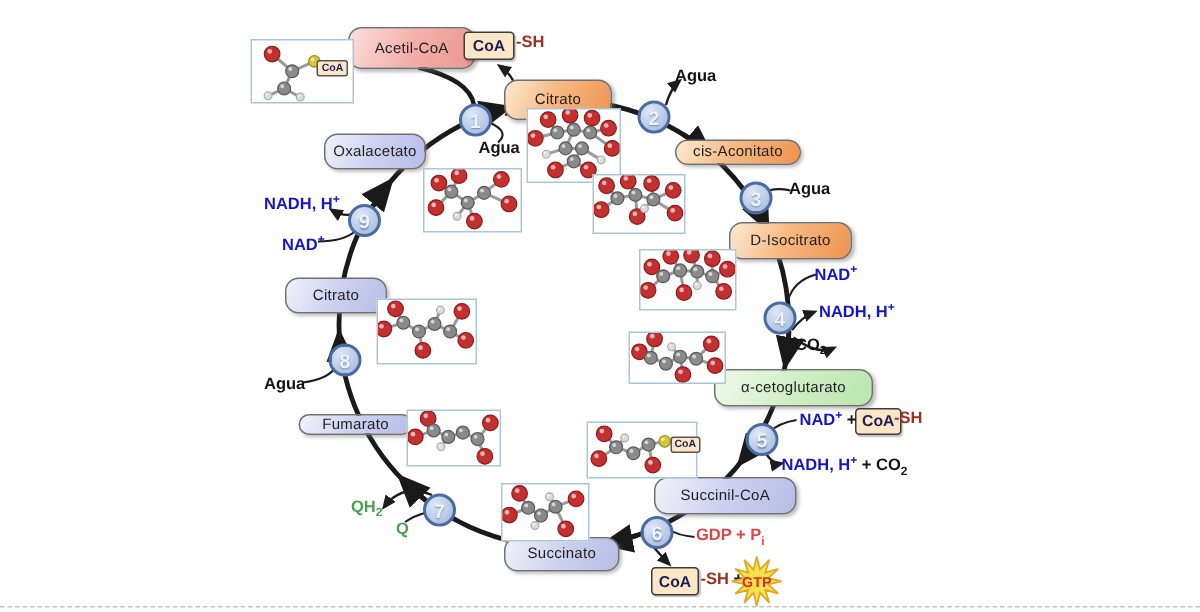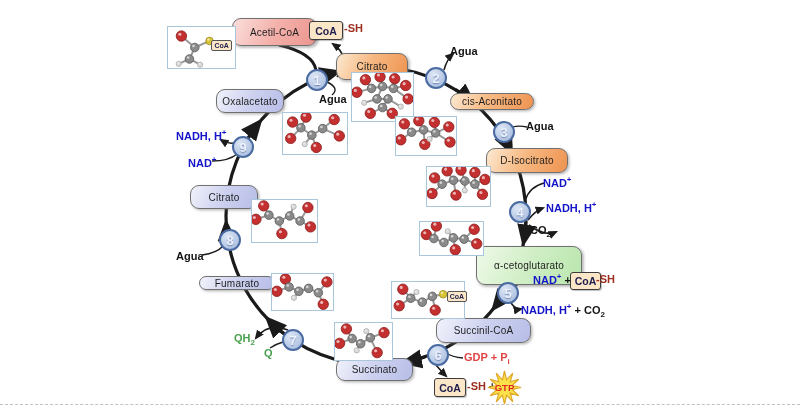--- a/index.html
+++ b/index.html
@@ -78,21 +78,21 @@
     <path d="M212,161 Q229,161 237,154" fill="none" stroke="#1c1c1c" stroke-width="1.4"></path>
     <path d="M240,141 Q231,146 221,140" fill="none" stroke="#1c1c1c" stroke-width="1.6" marker-end="url(#mSm)"></path>
   </svg>
 
   <div class="dashline"></div>
   <div id="dyn">
       <div class="box pink" style="left: 232px; top: 18px; width: 85px; height: 28px;">Acetil-CoA</div>
       <div class="box orange" style="left: 336px; top: 53px; width: 72px; height: 27px;">Citrato</div>
       <div class="box orange" style="left: 450px; top: 93px; width: 84px; height: 17px;">cis-Aconitato</div>
       <div class="box orange" style="left: 486px; top: 148px; width: 82px; height: 25px;">D-Isocitrato</div>
-      <div class="box green" style="left: 476px; top: 246px; width: 106px; height: 39px;">α-cetoglutarato</div>
+      <div class="box green" style="left: 476px; top: 246px; width: 106px; height: 25px;">α-cetoglutarato</div>
       <div class="box lavender" style="left: 436px; top: 318px; width: 95px; height: 25px;">Succinil-CoA</div>
       <div class="box lavender" style="left: 336px; top: 358px; width: 77px; height: 23px;">Succinato</div>
       <div class="box lavender" style="left: 199px; top: 276px; width: 76px; height: 14px;">Fumarato</div>
       <div class="box lavender" style="left: 190px; top: 185px; width: 68px; height: 24px;">Citrato</div>
       <div class="box lavender" style="left: 216px; top: 89px; width: 68px; height: 24px;">Oxalacetato</div>
       <div class="enz" style="left: 306px; top: 69px;">1</div>
       <div class="enz" style="left: 425px; top: 67px;">2</div>
       <div class="enz" style="left: 493px; top: 121px;">3</div>
       <div class="enz" style="left: 509px; top: 201px;">4</div>
       <div class="enz" style="left: 497px; top: 282px;">5</div>

